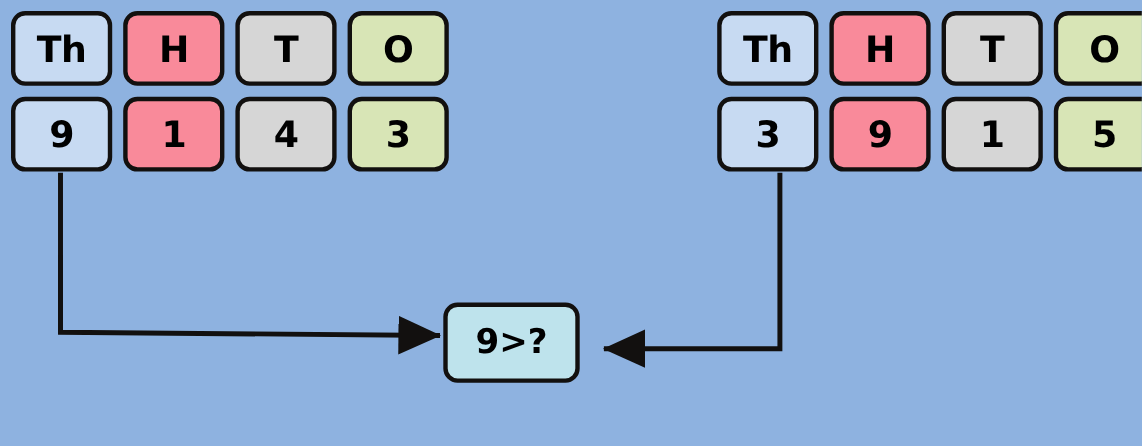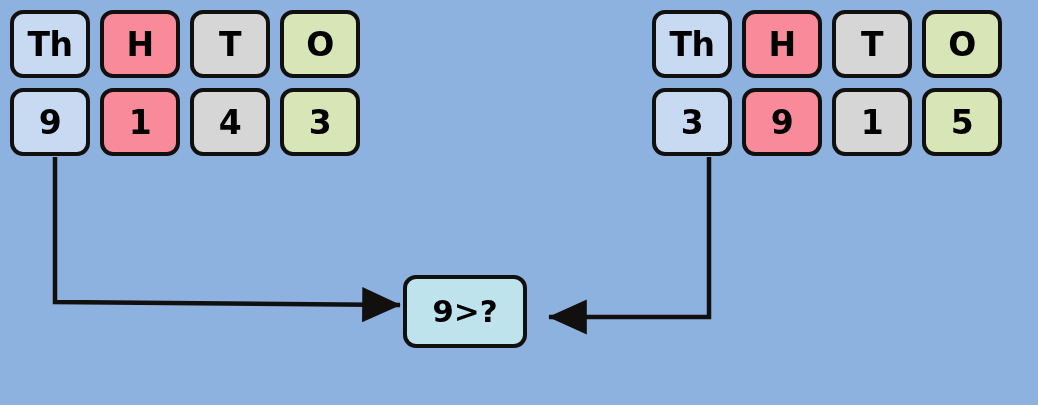--- a/index.html
+++ b/index.html
@@ -24,21 +24,21 @@
     position: absolute;
     display: flex;
     flex-direction: column;
     gap: 10px;
   }
   .pv-row {
     display: flex;
     gap: 10px;
   }
   .cell {
-    width: 80px;
+    width: 92px;
     height: 68px;
     border: 4px solid #12100f;
     border-radius: 13px;
     box-sizing: border-box;
     display: flex;
     align-items: center;
     justify-content: center;
     font-size: 33px;
     font-weight: bold;
     color: #000000;

